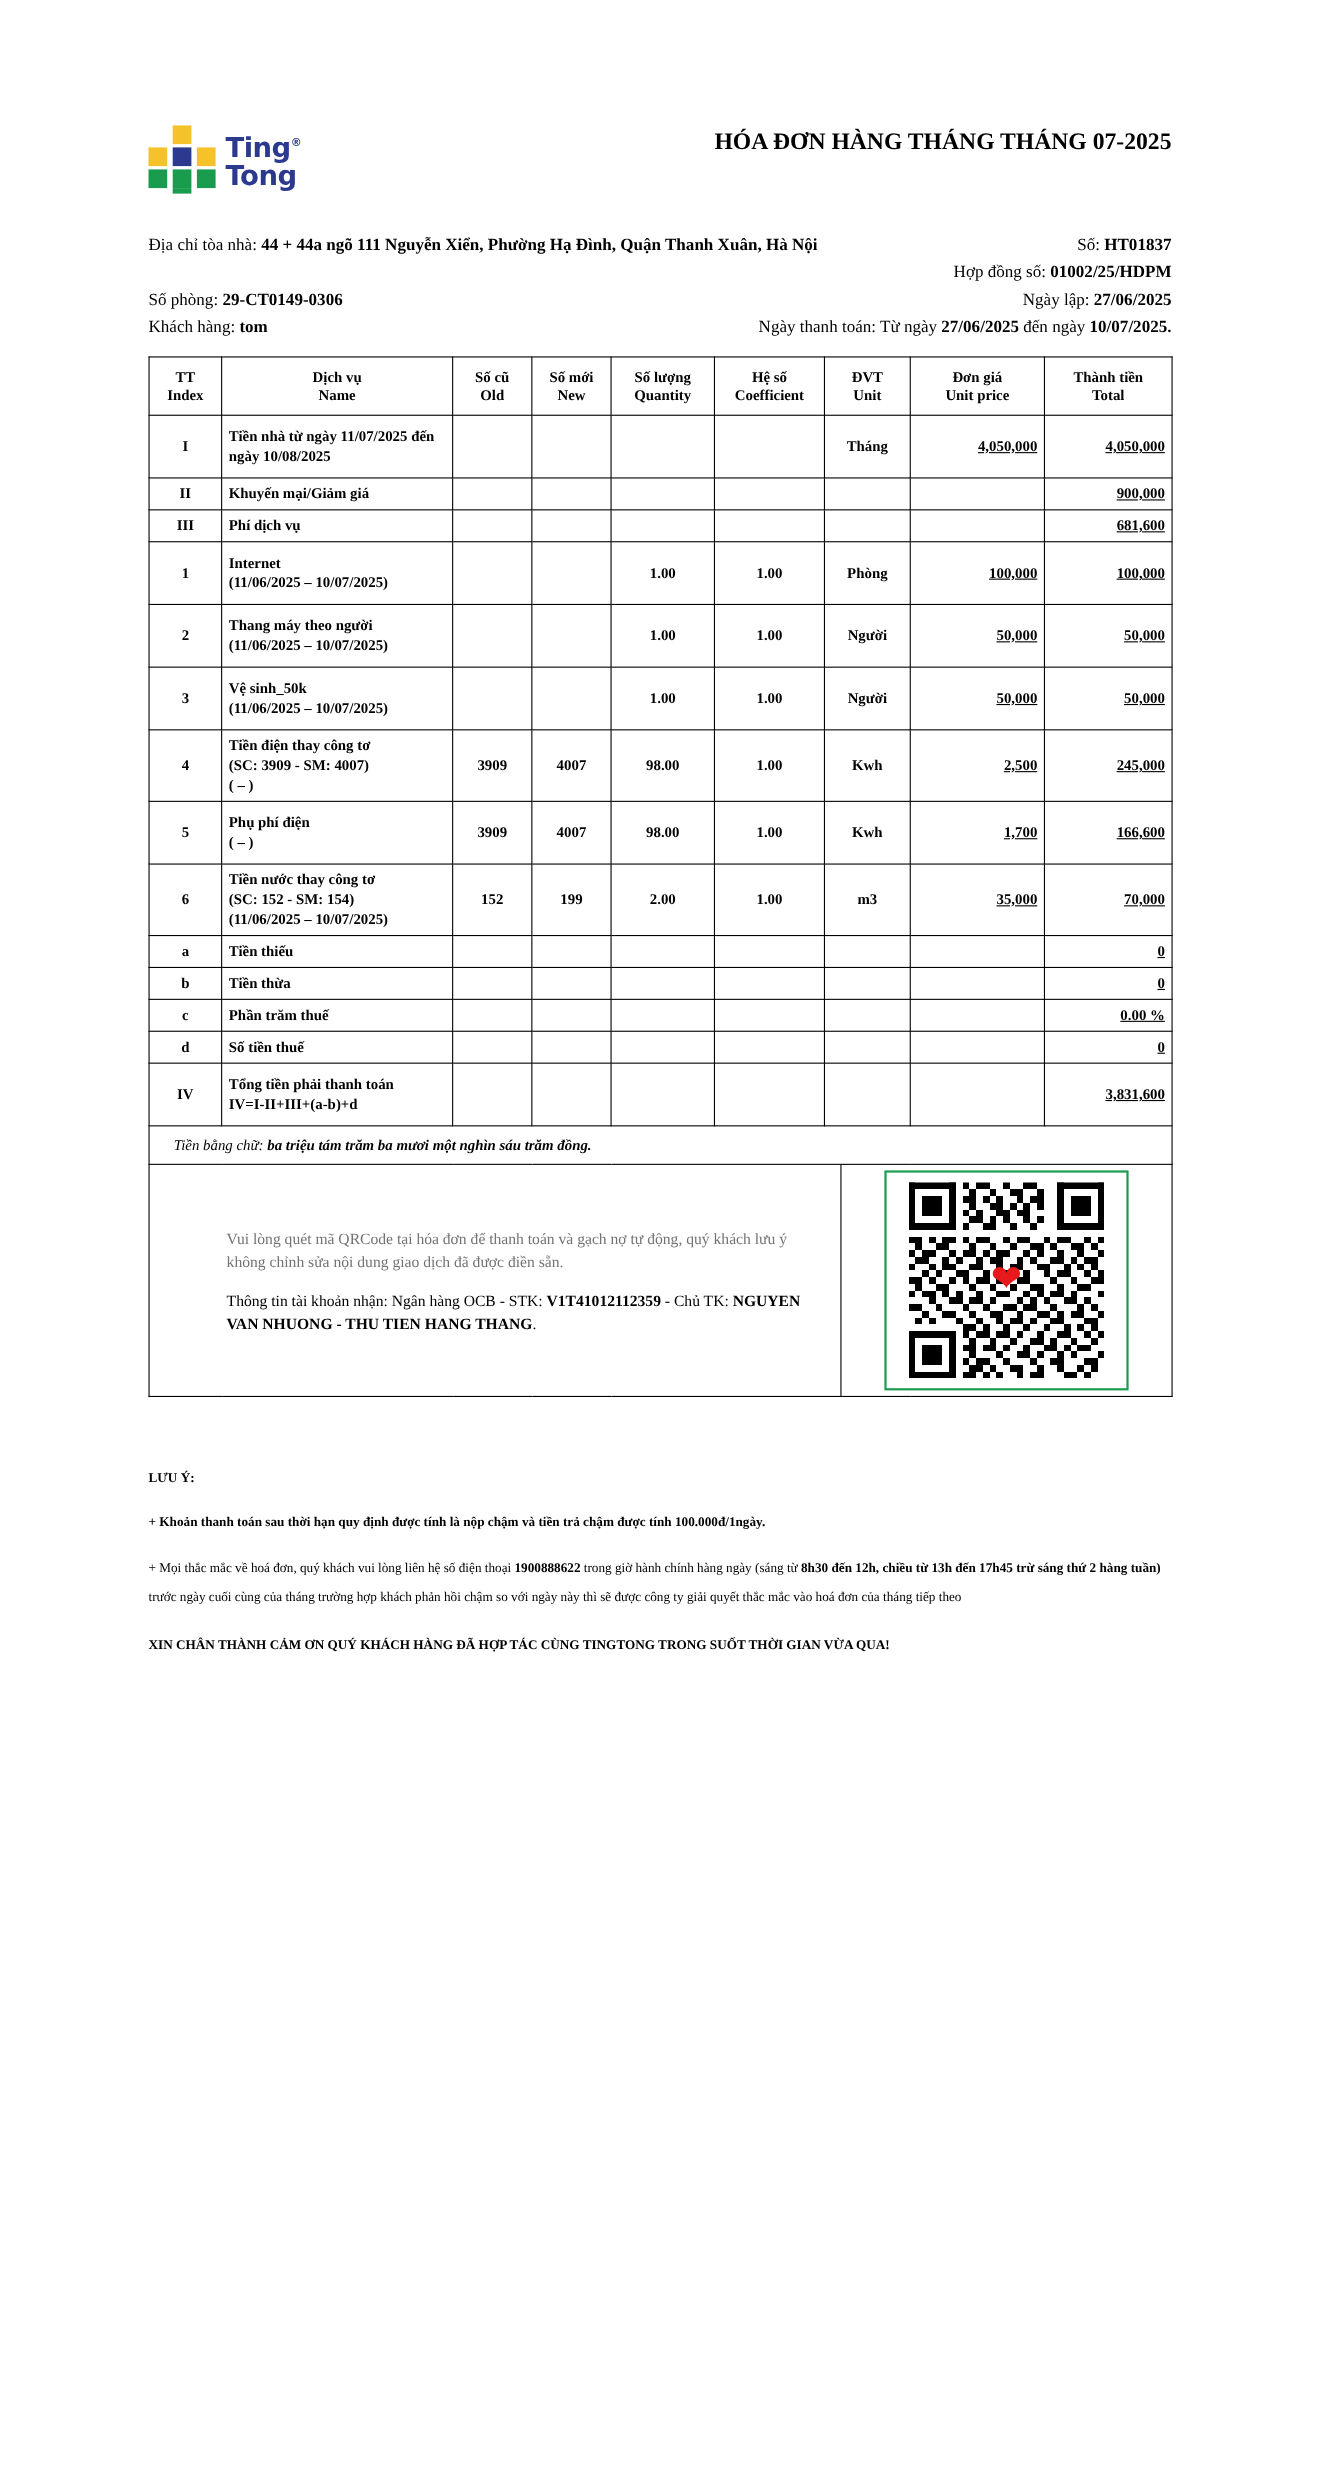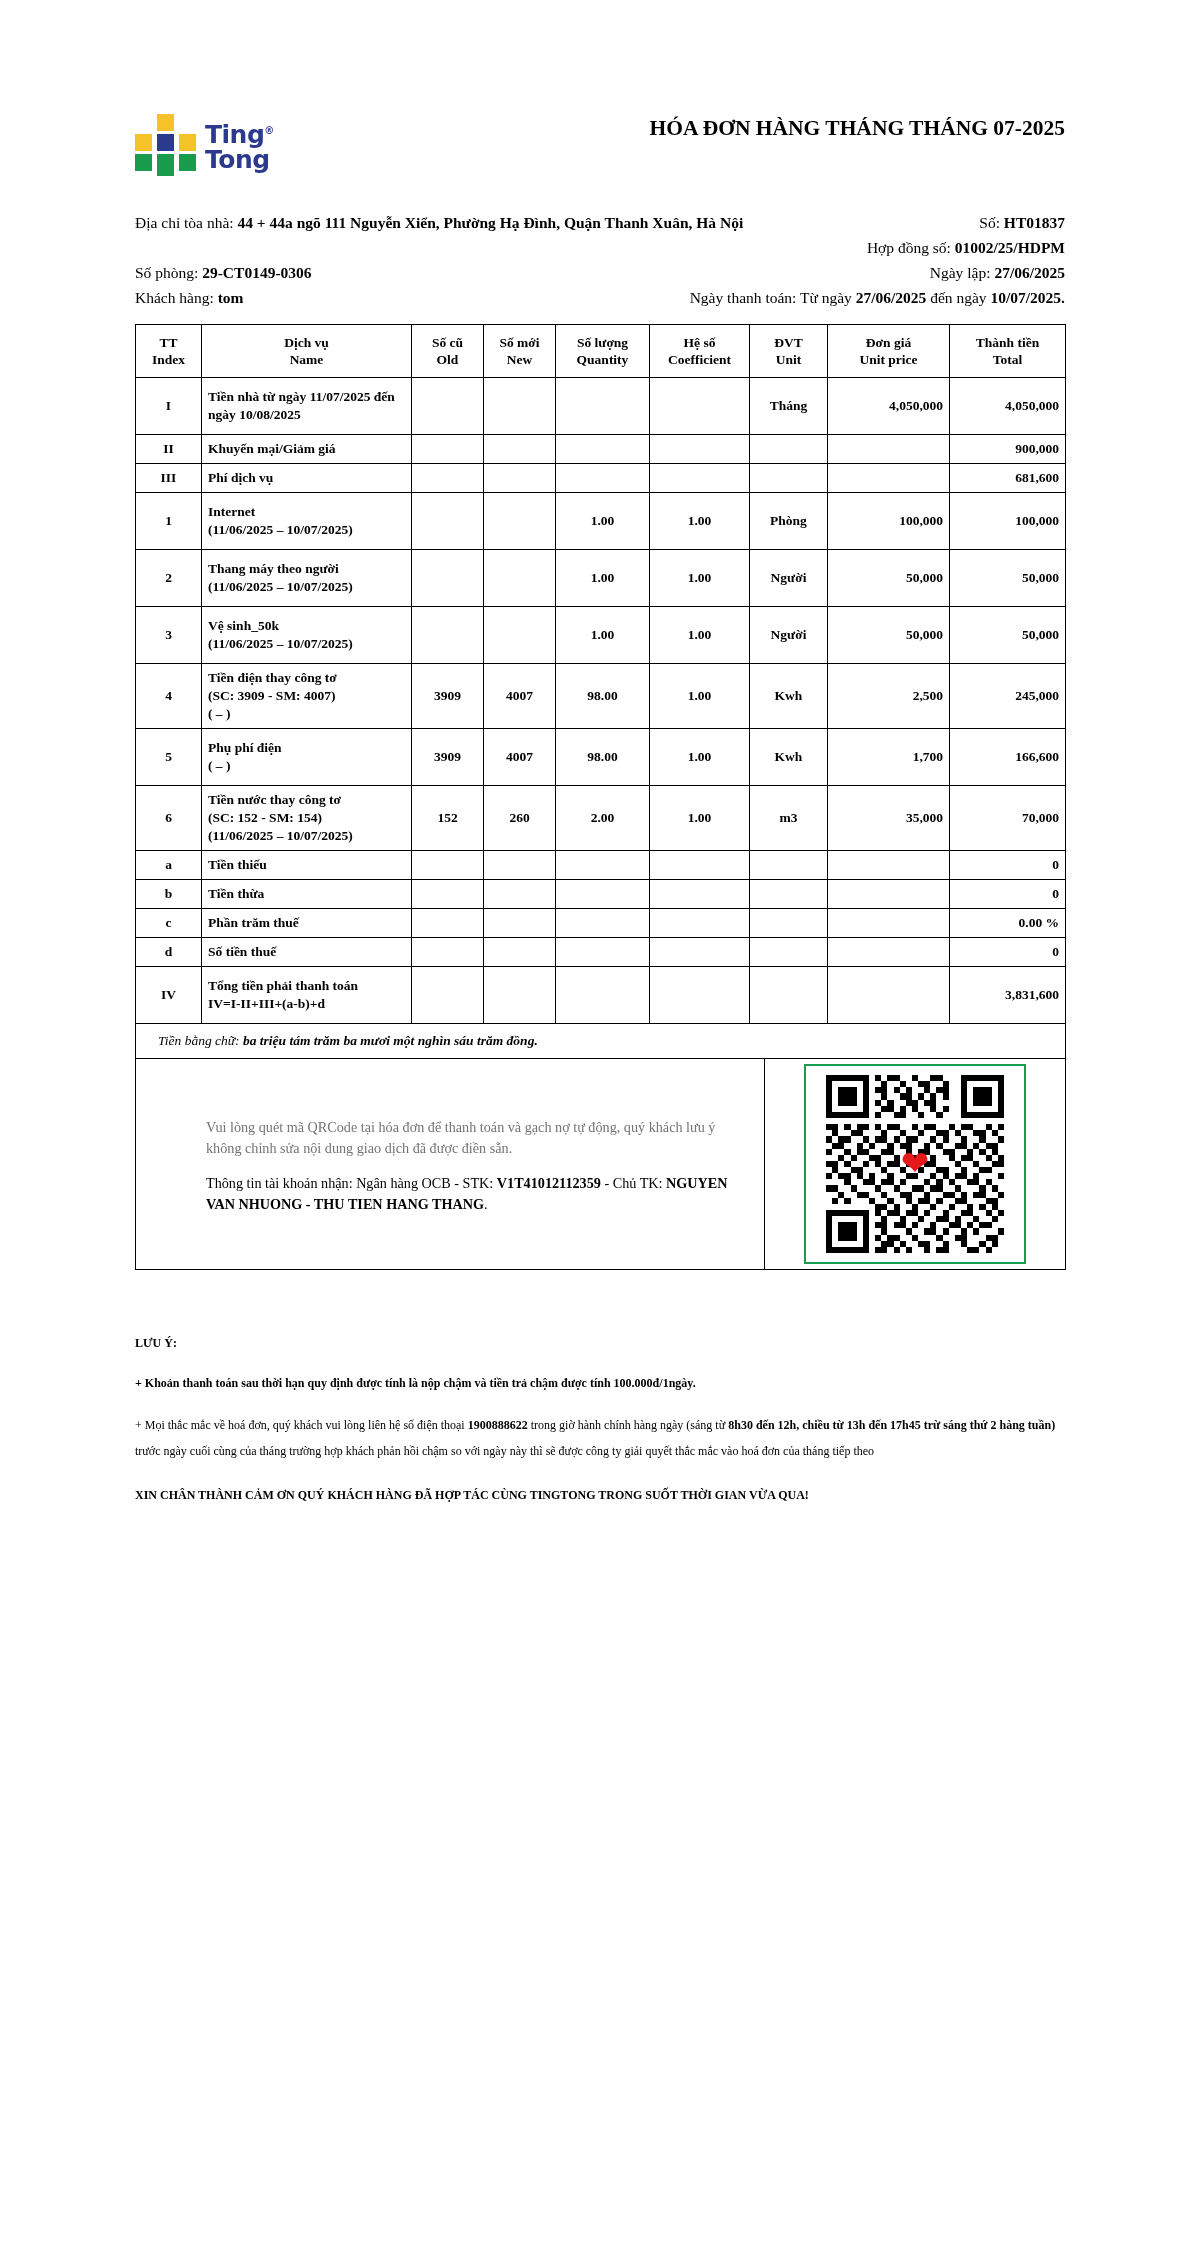--- a/index.html
+++ b/index.html
@@ -104,20 +104,21 @@
     padding-left: 9px;
   }
   td.num {
     text-align: center;
     font-weight: bold;
   }
   td.money {
     text-align: right;
     font-weight: bold;
     padding-right: 11px;
+    text-decoration: underline;
   }
   td.tall { height: 46px; }
   td.tall2 { height: 54px; }
   .words {
     font-size: 14px;
     padding: 9px 0 9px 22px !important;
     text-align: left;
   }
   .words i { font-style: italic; }
   .words b { font-style: italic; }
@@ -362,21 +363,21 @@
           <td class="num tall">98.00</td>
           <td class="num tall">1.00</td>
           <td class="num tall">Kwh</td>
           <td class="money tall">1,700</td>
           <td class="money tall">166,600</td>
         </tr>
         <tr>
           <td class="idx tall2">6</td>
           <td class="name tall2">Tiền nước thay công tơ<br>(SC: 152 - SM: 154)<br>(11/06/2025 – 10/07/2025)</td>
           <td class="num tall2">152</td>
-          <td class="num tall2">260</td>
+          <td class="num tall2">199</td>
           <td class="num tall2">2.00</td>
           <td class="num tall2">1.00</td>
           <td class="num tall2">m3</td>
           <td class="money tall2">35,000</td>
           <td class="money tall2">70,000</td>
         </tr>
         <tr>
           <td class="idx">a</td>
           <td class="name">Tiền thiếu</td>
           <td class="num"></td>

